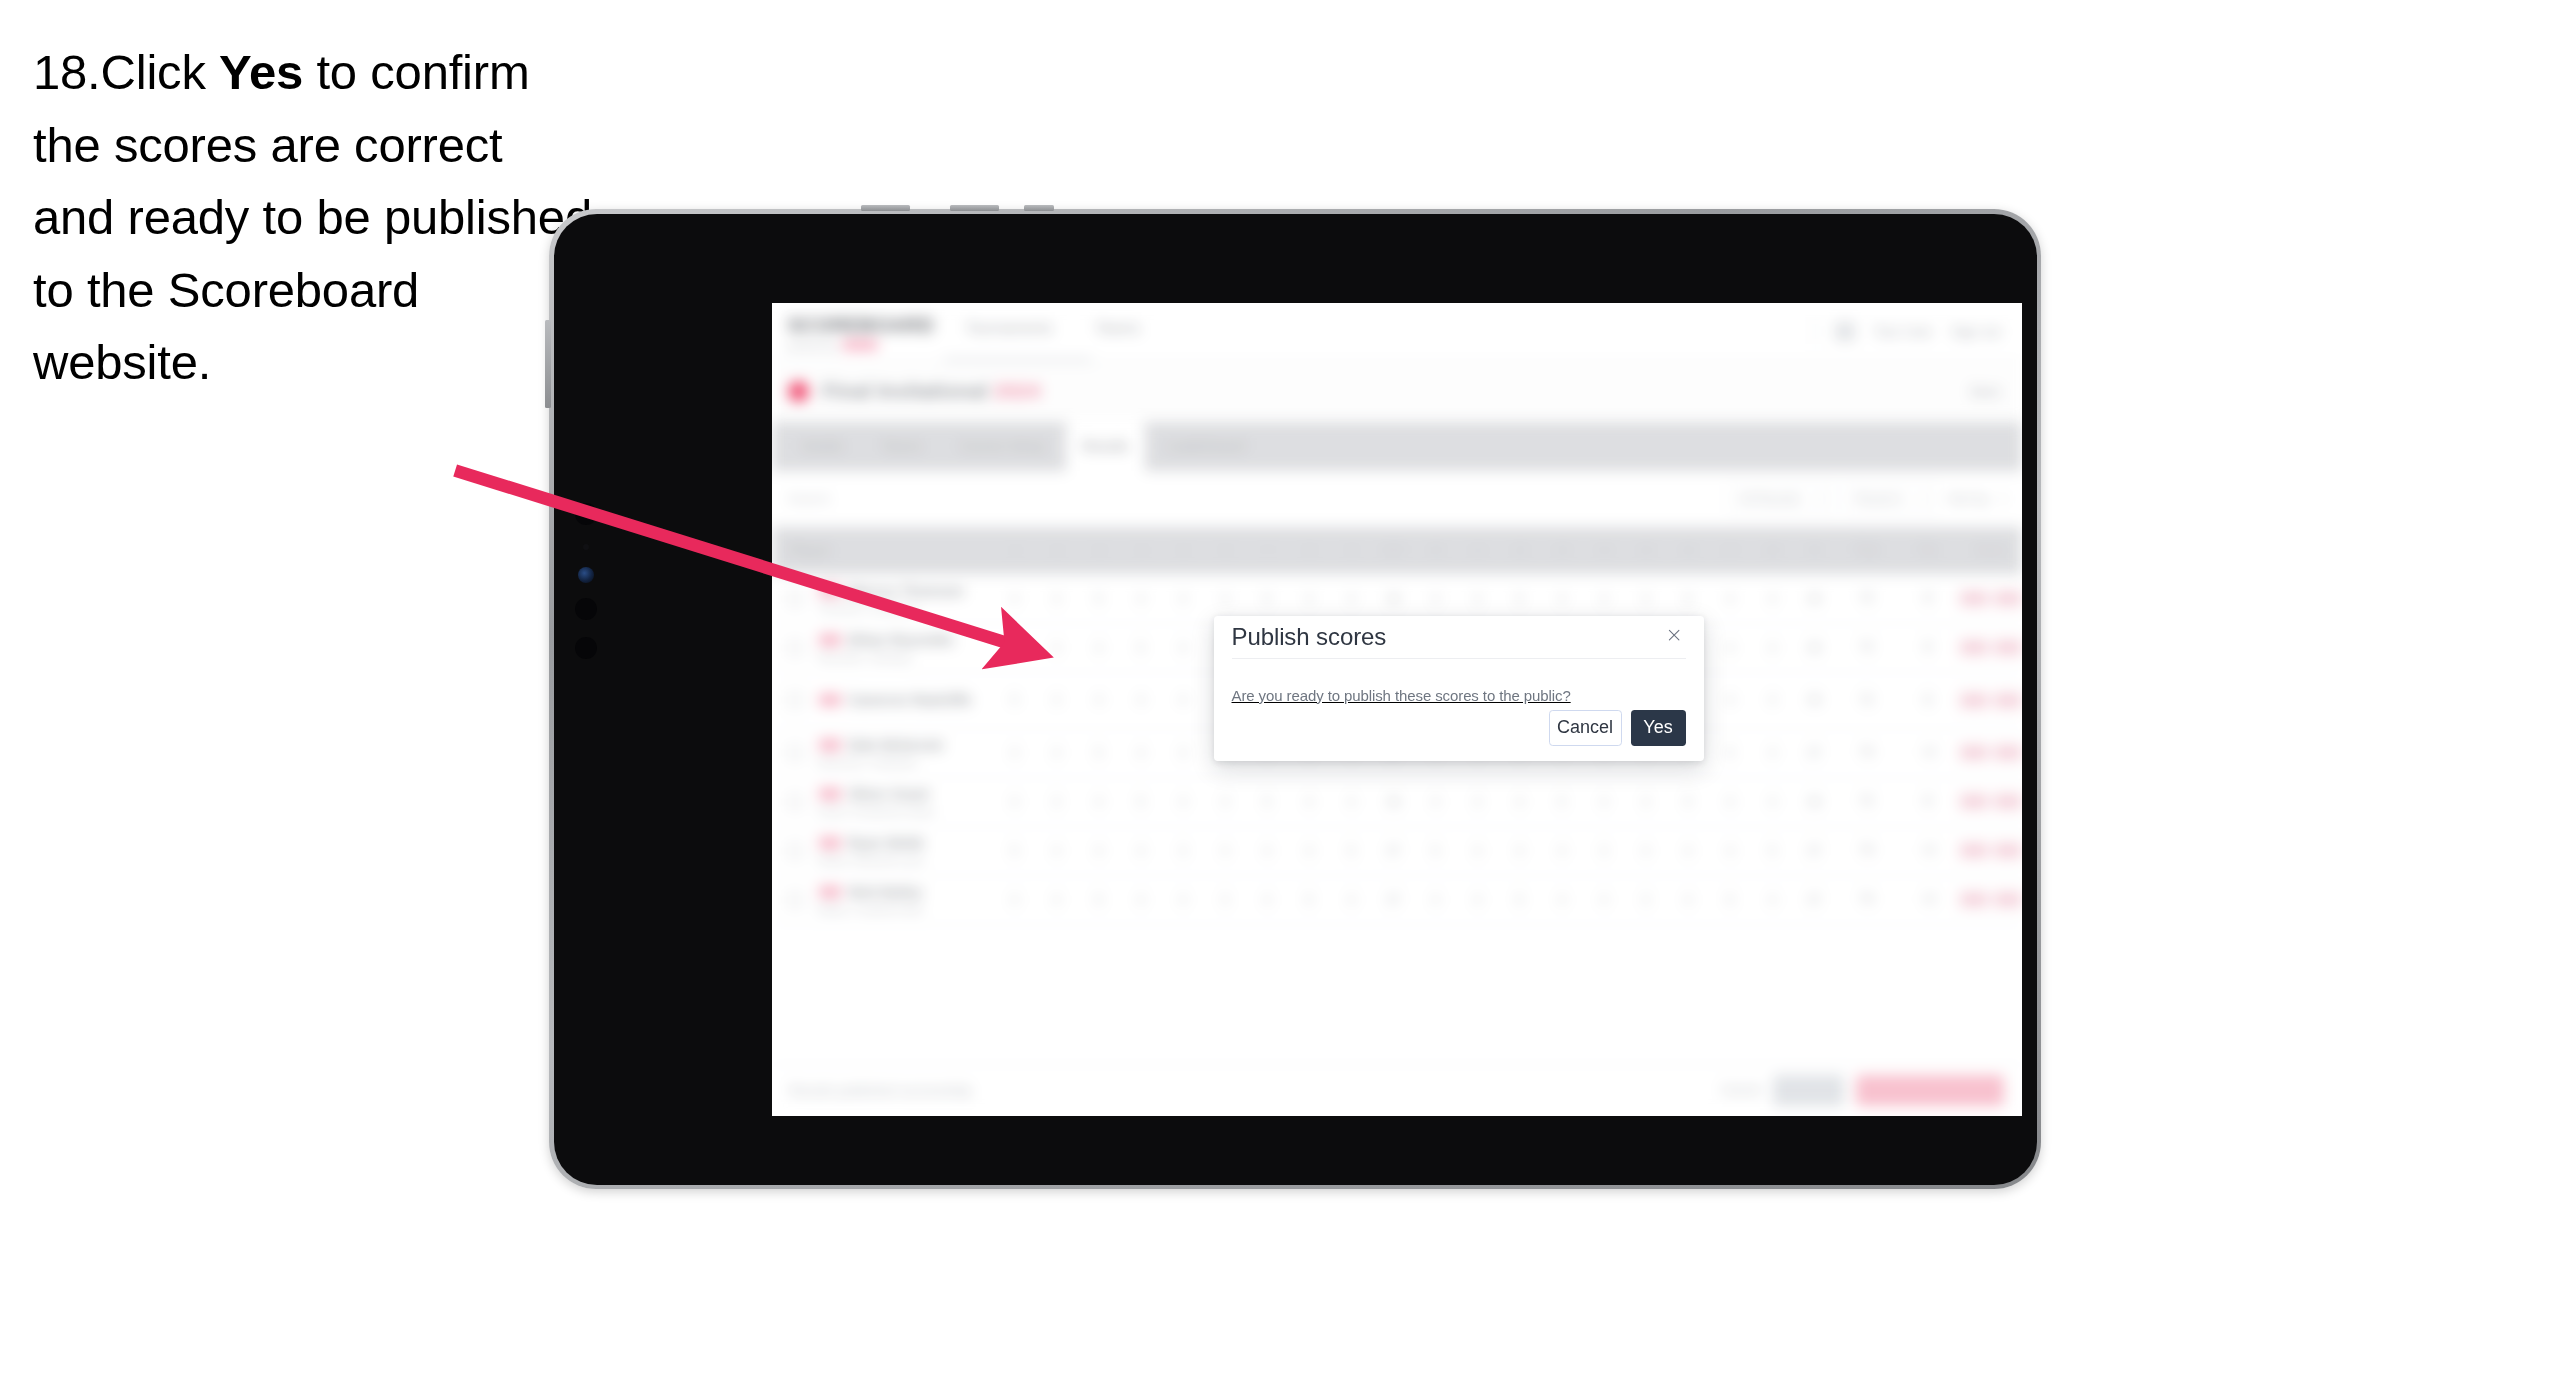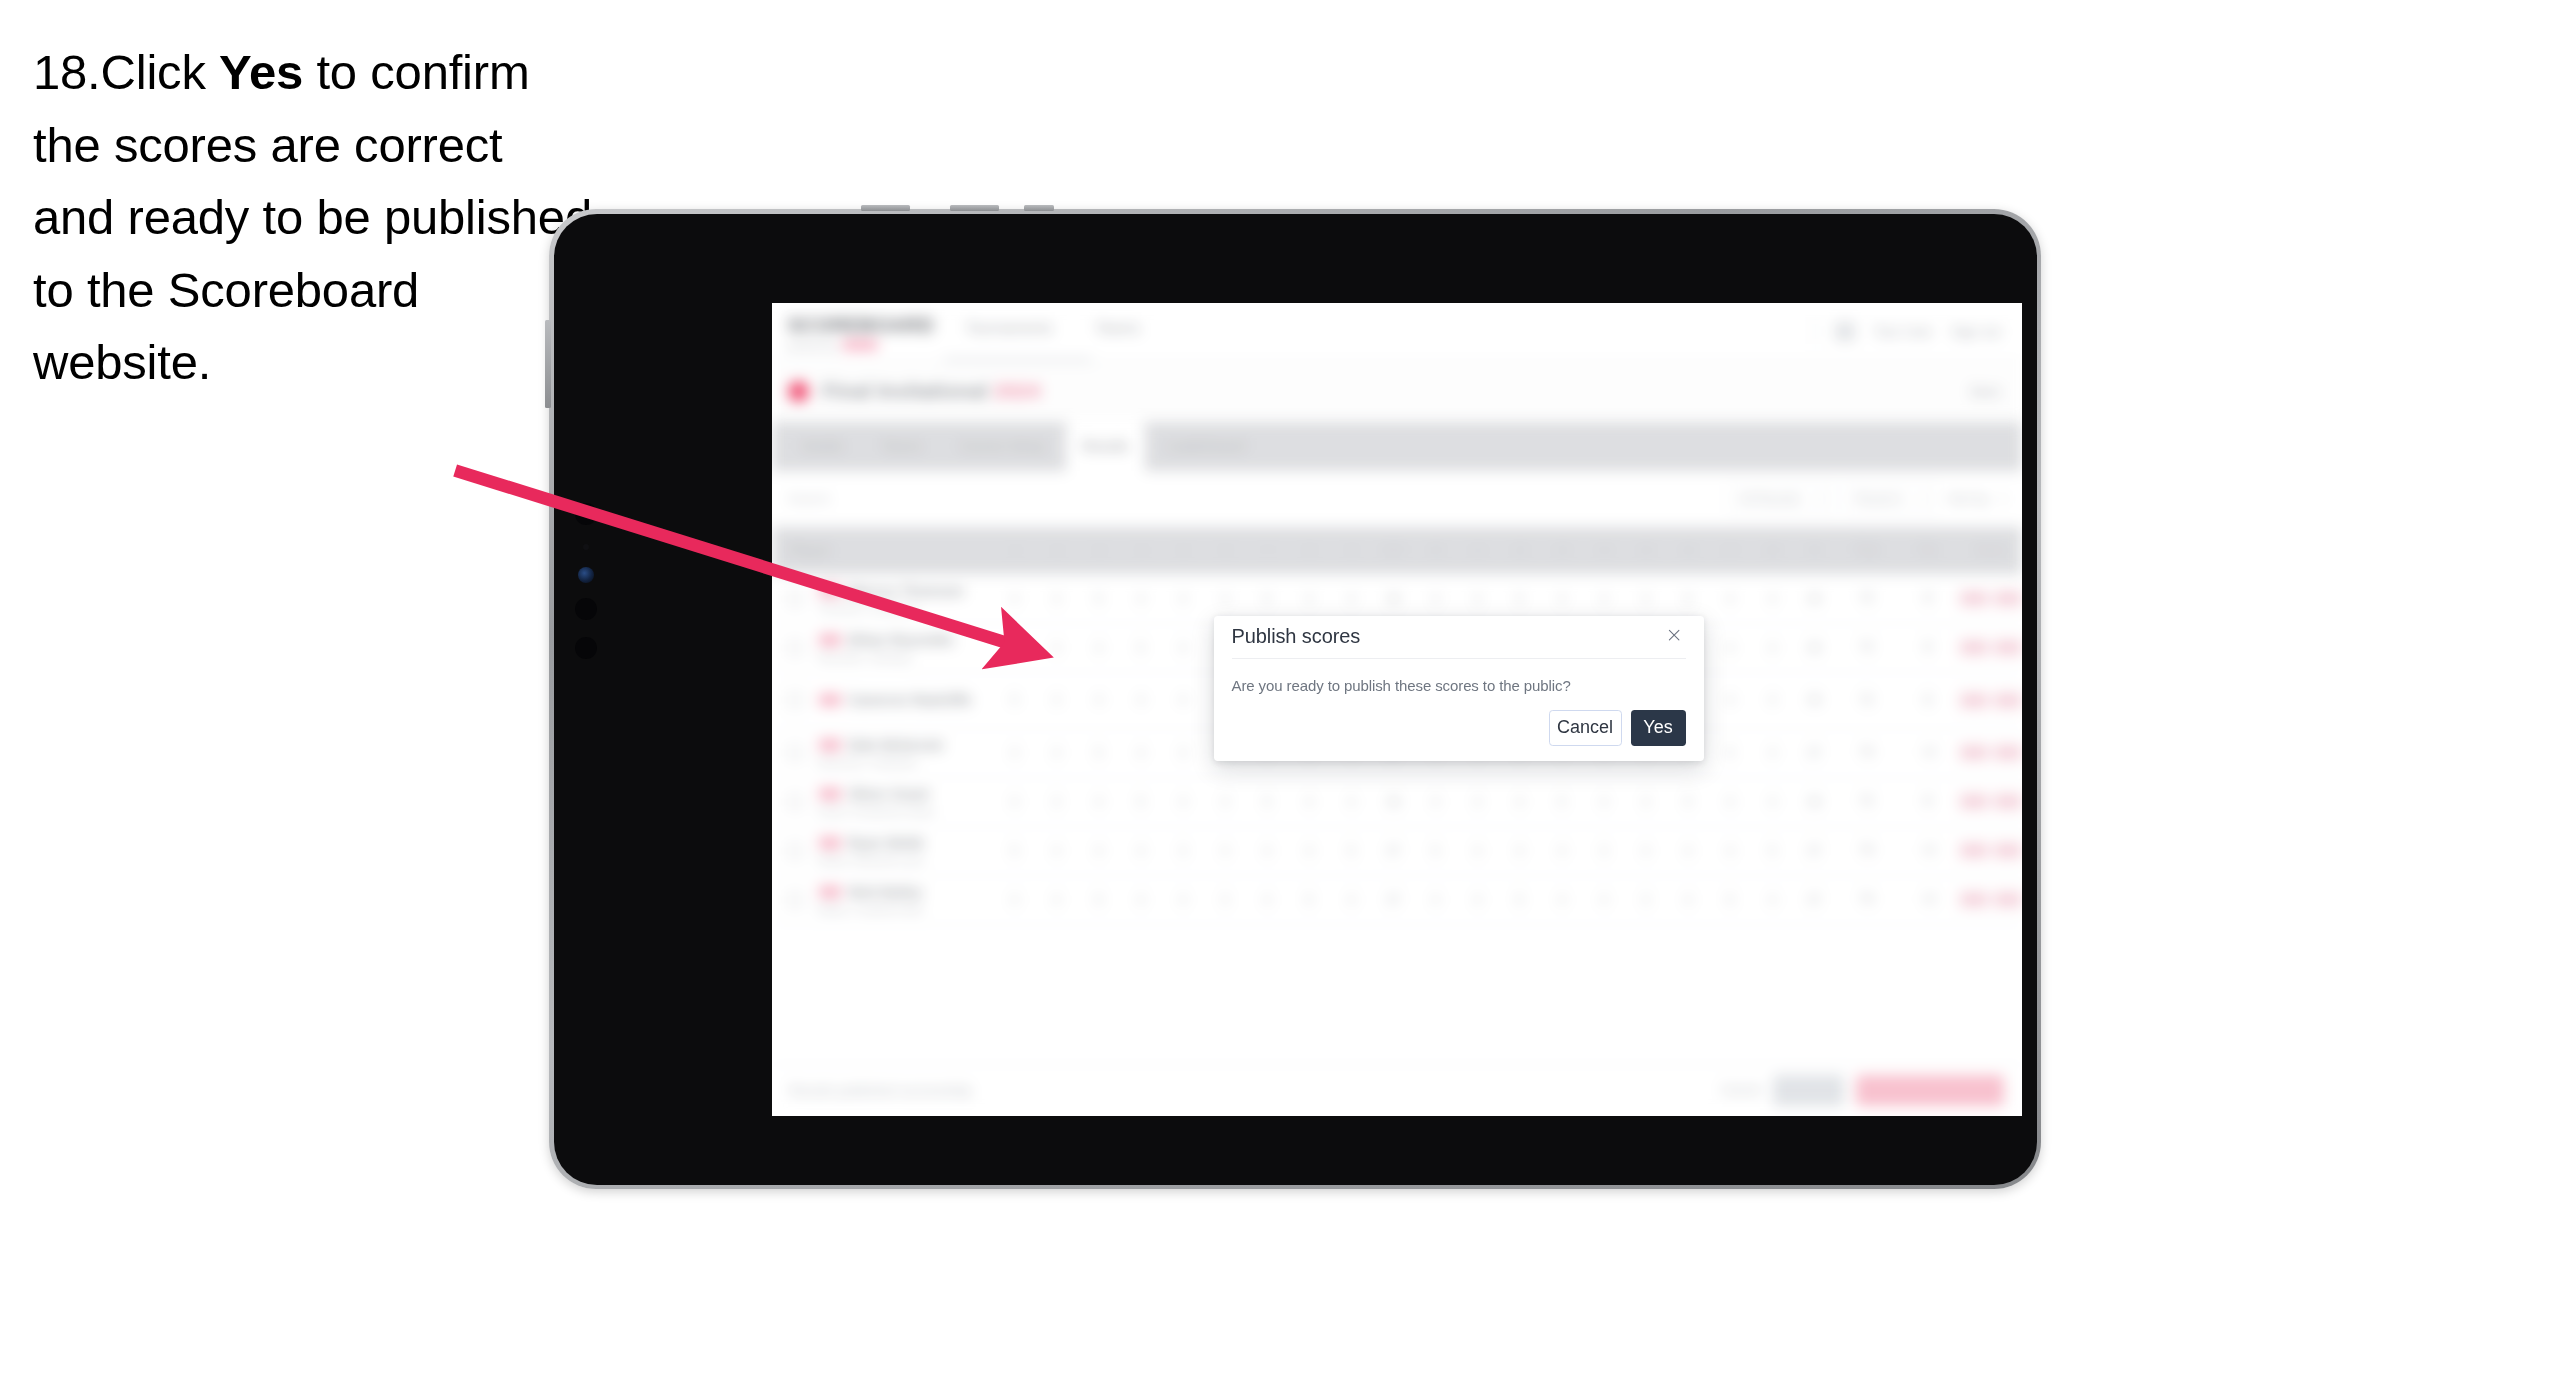--- a/index.html
+++ b/index.html
@@ -243,29 +243,29 @@
     box-shadow: 0 7.4px 25px rgba(20,25,40,0.16), 0 1.5px 6px rgba(20,25,40,0.10);
     padding: 0 18px;
   }
   .modal-head {
     position: relative;
     height: 43px;
     display: flex;
     align-items: center;
     border-bottom: 0.7px solid #edeef1;
   }
-  .modal-title { font-size: 20px; color: #2f3642; font-weight: 400; letter-spacing: -0.1px; }
+  .modal-title { font-size: 24px; color: #2f3642; font-weight: 400; letter-spacing: -0.1px; }
   .modal-close {
     position: absolute; right: 0; top: 9px;
     width: 22px; height: 22px;
     display: flex; align-items: center; justify-content: center;
     color: #6b7280; cursor: pointer;
   }
   .modal-close svg { width: 16.3px; height: 16.3px; }
-  .modal-body { padding-top: 18px; }
+  .modal-body { padding-top: 28px; text-decoration: underline; }
   .modal-msg { font-size: 15px; color: #6f7681; letter-spacing: -0.1px; }
   .modal-foot {
     position: absolute; right: 18px; bottom: 15px;
     display: flex; align-items: center; gap: 9px;
   }
   .btn {
     font-family: "Liberation Sans", sans-serif;
     font-size: 18px; border-radius: 3.7px; cursor: pointer;
     display: flex; align-items: center; justify-content: center;
     height: 36px;

